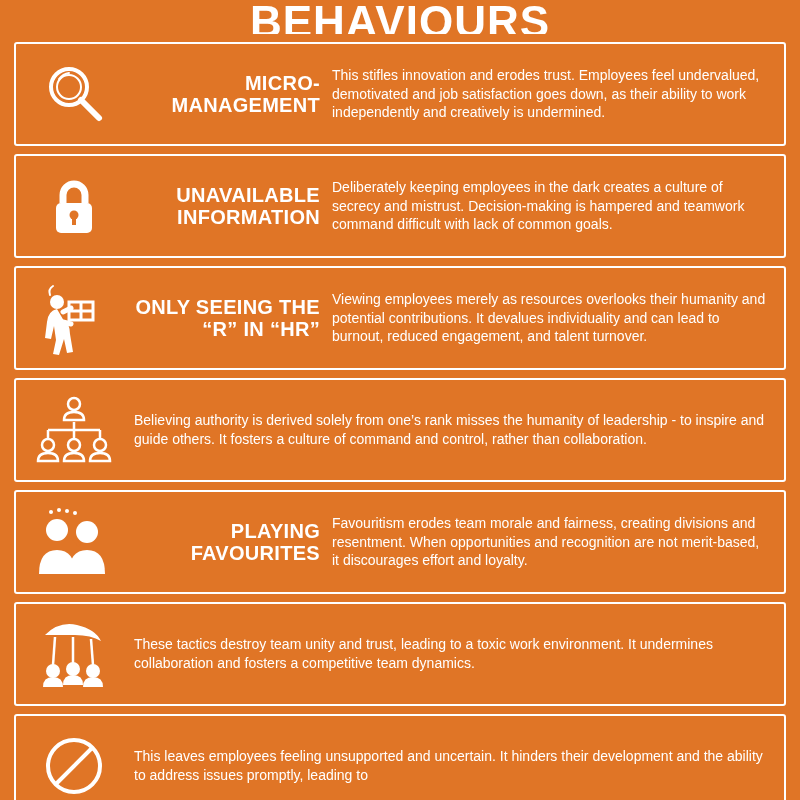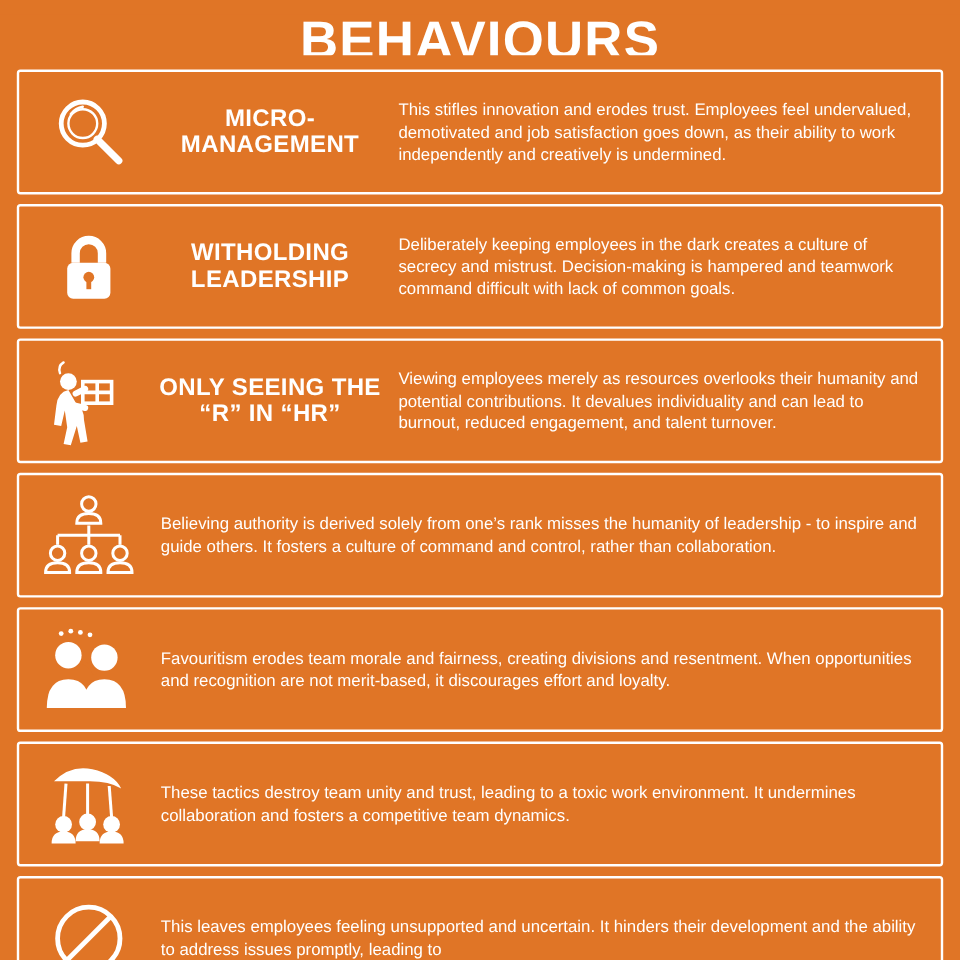--- a/index.html
+++ b/index.html
@@ -22,21 +22,21 @@
     box-sizing: border-box;
     padding: 0 14px;
   }
   .title {
     text-align: center;
     font-size: 44px;
     font-weight: bold;
     letter-spacing: 1px;
     line-height: 1;
     padding-top: 0px;
-    margin: 12px;
+    margin: 0;
     height: 34px;
     overflow: hidden;
     color: #ffffff;
     font-family: "Liberation Sans", sans-serif;
   }
   .rows {
     margin-top: 8px;
   }
   .row {
     border: 2px solid #ffffff;
@@ -55,21 +55,21 @@
     display: flex;
     align-items: center;
     justify-content: center;
   }
   .icon-cell svg {
     display: block;
   }
   .label-cell {
     width: 198px;
     min-width: 198px;
-    text-align: center;
+    text-align: right;
     font-weight: bold;
     font-size: 20px;
     line-height: 1.1;
     letter-spacing: 0.3px;
     padding: 0 4px;
     box-sizing: border-box;
   }
   .desc-cell {
     flex: 1;
     font-size: 14px;
@@ -103,21 +103,21 @@
 
     <div class="row">
       <div class="icon-cell">
         <svg width="70" height="70" viewBox="0 0 70 70">
           <path d="M24 32 V24 a11 11 0 0 1 22 0 V32" fill="none" stroke="#ffffff" stroke-width="7"></path>
           <rect x="17" y="32" width="36" height="30" rx="5" fill="#ffffff"></rect>
           <circle cx="35" cy="44" r="4.5" fill="#E07526"></circle>
           <rect x="33" y="45" width="4" height="9" fill="#E07526"></rect>
         </svg>
       </div>
-      <div class="label-cell">WITHOLDING LEADERSHIP</div>
+      <div class="label-cell">UNAVAILABLE INFORMATION</div>
       <div class="desc-cell">Deliberately keeping employees in the dark creates a culture of secrecy and mistrust. Decision-making is hampered and teamwork command difficult with lack of common goals.</div>
     </div>
 
     <div class="row">
       <div class="icon-cell">
         <svg width="82" height="80" viewBox="0 0 82 80">
           <circle cx="24" cy="24" r="7" fill="#ffffff"></circle>
           <path d="M17 17 q-2 -6 3 -9" fill="none" stroke="#ffffff" stroke-width="2" stroke-linecap="round"></path>
           <path d="M24 31 q-9 2 -10 13 l-2 16 l6 1 l3 -13 l2 14 l-3 14 l6 1 l5 -16 l3 14 l6 -1 l-3 -18 q0 -10 -6 -13 z" fill="#ffffff"></path>
           <rect x="36" y="24" width="24" height="18" fill="none" stroke="#ffffff" stroke-width="3"></rect>
@@ -163,20 +163,21 @@
               <circle cx="38" cy="9" r="2"></circle>
               <circle cx="46" cy="11" r="2"></circle>
             <circle cx="28" cy="28" r="11"></circle>
             <path d="M10 72 q0 -24 18 -24 q18 0 18 24 z"></path>
             <circle cx="58" cy="30" r="11"></circle>
             <path d="M40 72 q0 -24 18 -24 q18 0 18 24 z"></path>
             <path d="M40 34 q8 4 10 10" stroke="#E07526" stroke-width="3" fill="none"></path>
           </g>
         </svg>
       </div>
+      <div class="label-cell">PLAYING FAVOURITES</div>
       <div class="desc-cell">Favouritism erodes team morale and fairness, creating divisions and resentment. When opportunities and recognition are not merit-based, it discourages effort and loyalty.</div>
     </div>
 
     <div class="row">
       <div class="icon-cell">
         <svg width="86" height="74" viewBox="0 0 86 74">
           <path d="M14 18 q14 -14 32 -10 q18 4 24 16 q-10 -6 -26 -6 q-18 0 -30 0 z" fill="#ffffff"></path>
           <g stroke="#ffffff" stroke-width="2.5" fill="none">
             <line x1="24" y1="20" x2="22" y2="48"></line>
             <line x1="42" y1="20" x2="42" y2="46"></line>

